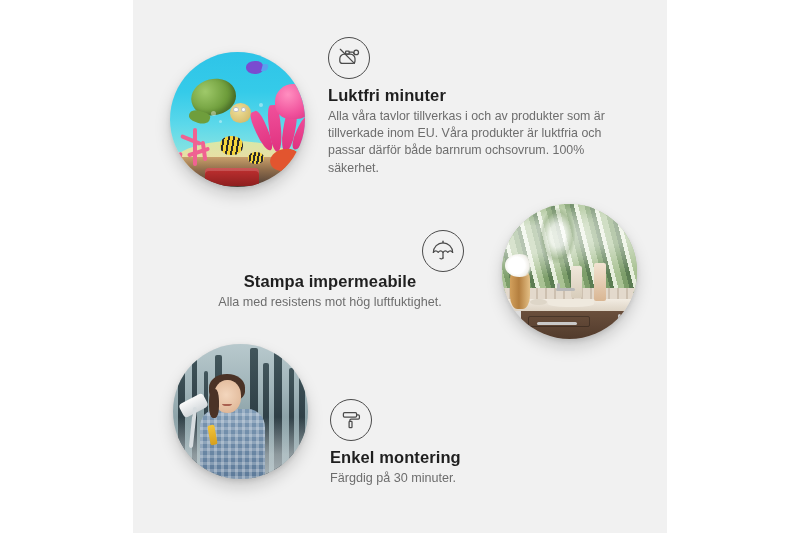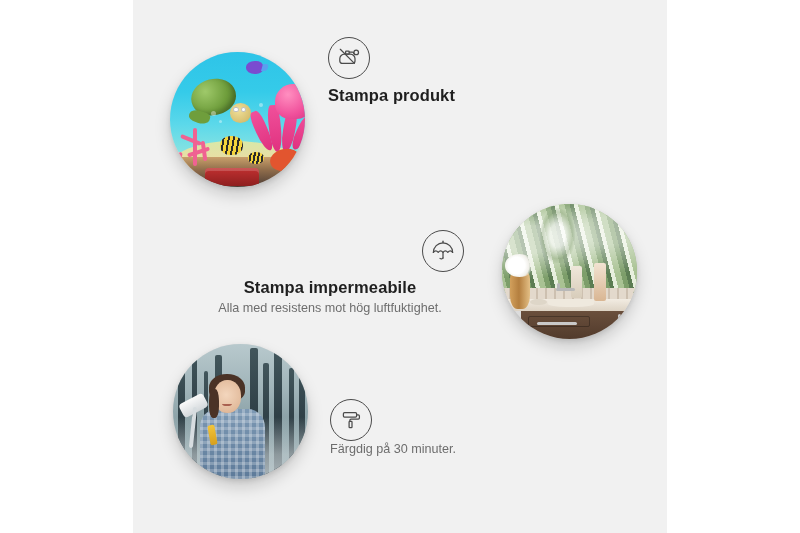--- a/index.html
+++ b/index.html
@@ -316,21 +316,21 @@
     margin: 0;
   }
 
   
   #feature-odour { left: 328px; top: 37px; width: 300px; }
   #feature-odour .f-body { width: 294px; }
 
   
   #feature-waterproof { left: 196px; top: 230px; width: 268px; text-align: center; }
   #feature-waterproof .icon-wrap { display: flex; justify-content: flex-end; }
-  #feature-waterproof .f-title { margin-top: 6px; }
+  #feature-waterproof .f-title { margin-top: 0; }
   #feature-waterproof .f-body { font-size: 12.6px; }
 
   
   #feature-mounting { left: 330px; top: 399px; width: 240px; }
   #feature-mounting .f-body { font-size: 12.6px; }
 </style>
 </head>
 <body>
 
 <div class="stage">
@@ -379,21 +379,22 @@
       <div class="icon-circle">
         <svg width="26" height="26" viewBox="0 0 26 26" fill="none" stroke="#4b4b4b" stroke-width="1.25" stroke-linecap="round" stroke-linejoin="round">
           <path d="M8.4 9.2 h6.0 a4.6 4.6 0 0 1 4.6 4.6 v2.2 a2.4 2.4 0 0 1 -2.4 2.4 h-10.4 a2.4 2.4 0 0 1 -2.4 -2.4 v-2.2 a4.6 4.6 0 0 1 4.6 -4.6 z"></path>
           <rect x="9.6" y="6.2" width="3.6" height="3.0" rx="0.7"></rect>
           <path d="M13.2 7.0 h3.2 a1.5 1.5 0 0 1 1.5 1.5"></path>
           <circle cx="20.2" cy="7.4" r="2.3"></circle>
           <line x1="4.3" y1="4.3" x2="18.4" y2="18.4"></line>
         </svg>
       </div>
     </div>
-    <div class="f-title">Stampa produkt</div>
+    <div class="f-title">Luktfri minuter</div>
+    <p class="f-body">Alla våra tavlor tillverkas i och av produkter som är tillverkade inom EU. Våra produkter är luktfria och passar därför både barnrum ochsovrum. 100% säkerhet.</p>
   </div>
 
   <div class="feature" id="feature-waterproof">
     <div class="icon-wrap">
       <div class="icon-circle">
         <svg width="26" height="26" viewBox="0 0 26 26" fill="none" stroke="#4b4b4b" stroke-width="1.25" stroke-linecap="round" stroke-linejoin="round">
           <path d="M3.4 14.4 a9.6 9.6 0 0 1 19.2 0"></path>
           <path d="M3.4 14.4 q2.4 -3.0 4.8 0 q2.4 -3.0 4.8 0 q2.4 -3.0 4.8 0 q2.4 -3.0 4.8 0"></path>
           <line x1="13" y1="14.4" x2="13" y2="20.0"></line>
           <path d="M13 20.0 a2.0 2.0 0 0 1 -3.0 0.4"></path>
@@ -454,16 +455,17 @@
   <div class="feature" id="feature-mounting">
     <div class="icon-wrap">
       <div class="icon-circle">
         <svg width="26" height="26" viewBox="0 0 26 26" fill="none" stroke="#4b4b4b" stroke-width="1.25" stroke-linecap="round" stroke-linejoin="round">
           <rect x="5.4" y="5.6" width="13.2" height="4.6" rx="1.1"></rect>
           <path d="M18.6 7.9 h1.7 a1.1 1.1 0 0 1 1.1 1.1 v2.0 a1.1 1.1 0 0 1 -1.1 1.1 h-7.3 a1.1 1.1 0 0 0 -1.1 1.1 v1.2"></path>
           <rect x="11.1" y="14.4" width="2.9" height="6.2" rx="0.7"></rect>
         </svg>
       </div>
     </div>
+    <div class="f-title">Enkel montering</div>
     <p class="f-body">Färgdig på 30 minuter.</p>
   </div>
 
 </div>
 
 </body></html>

